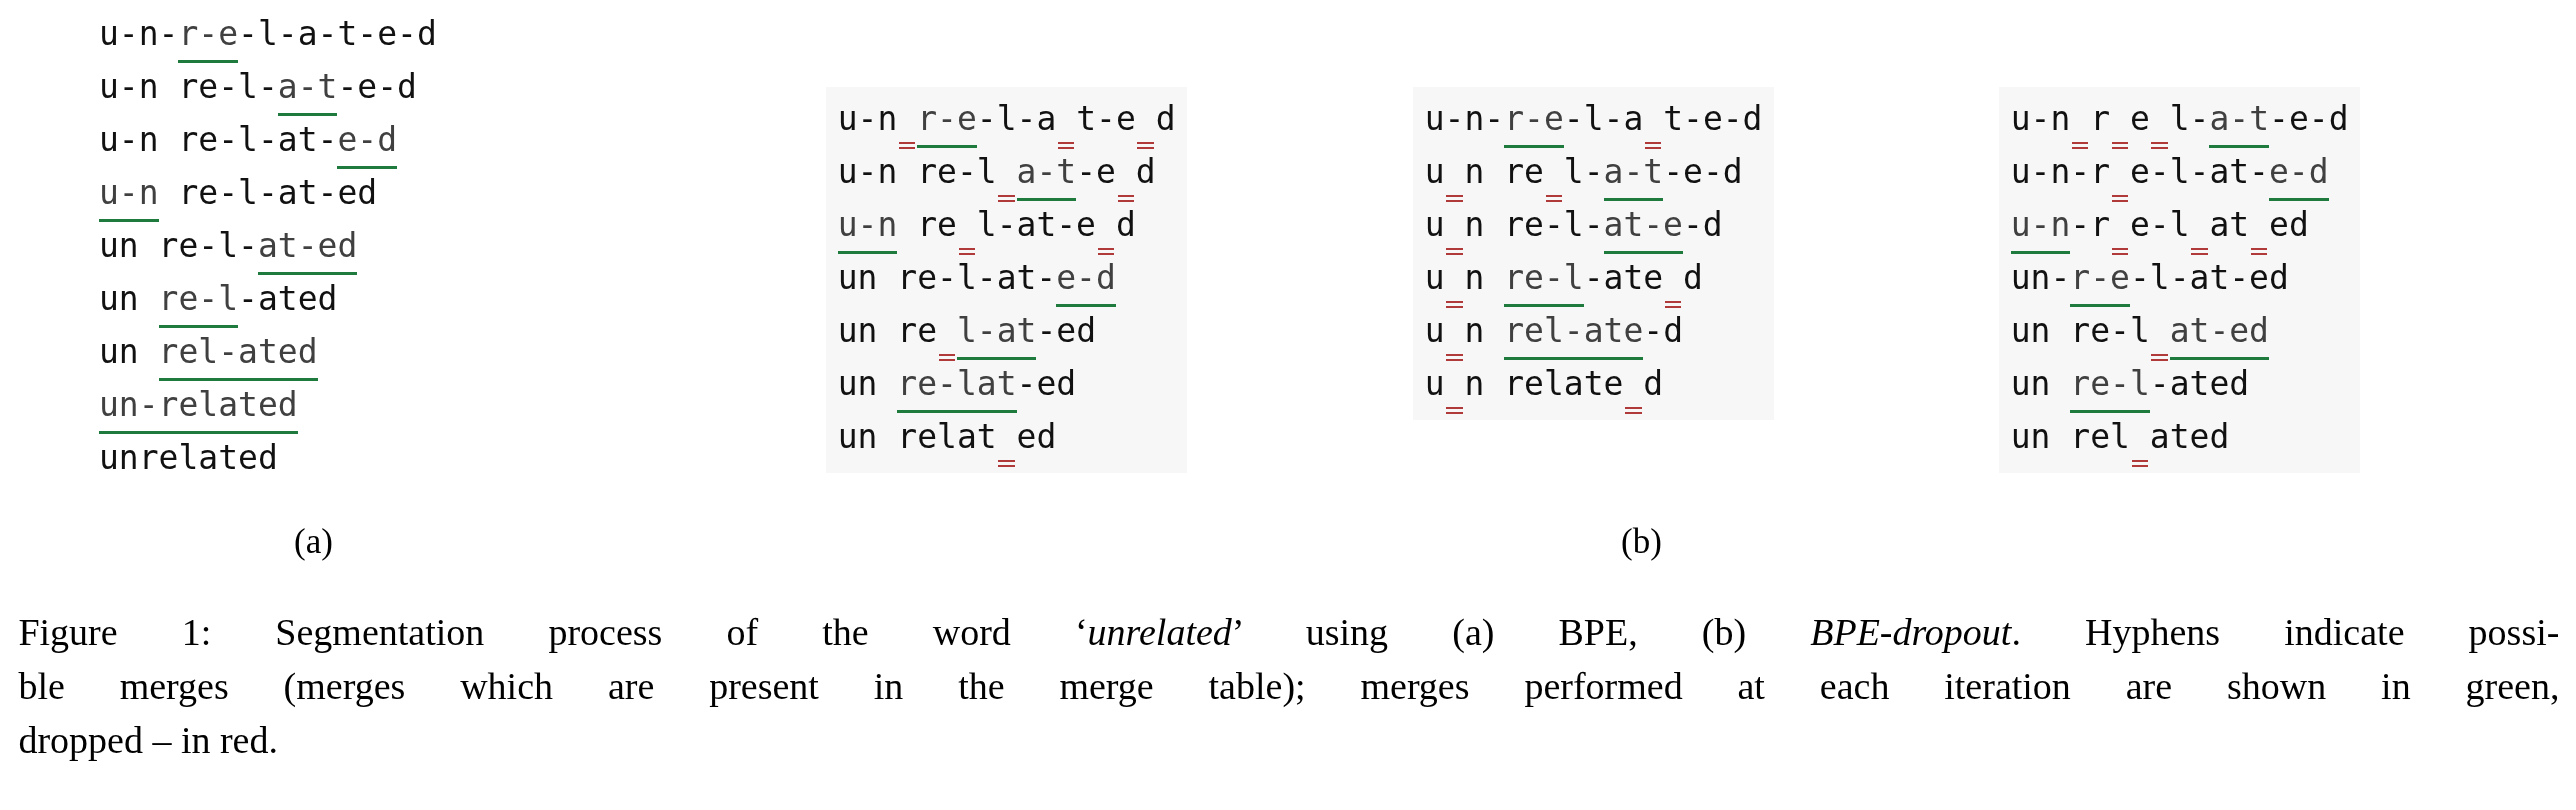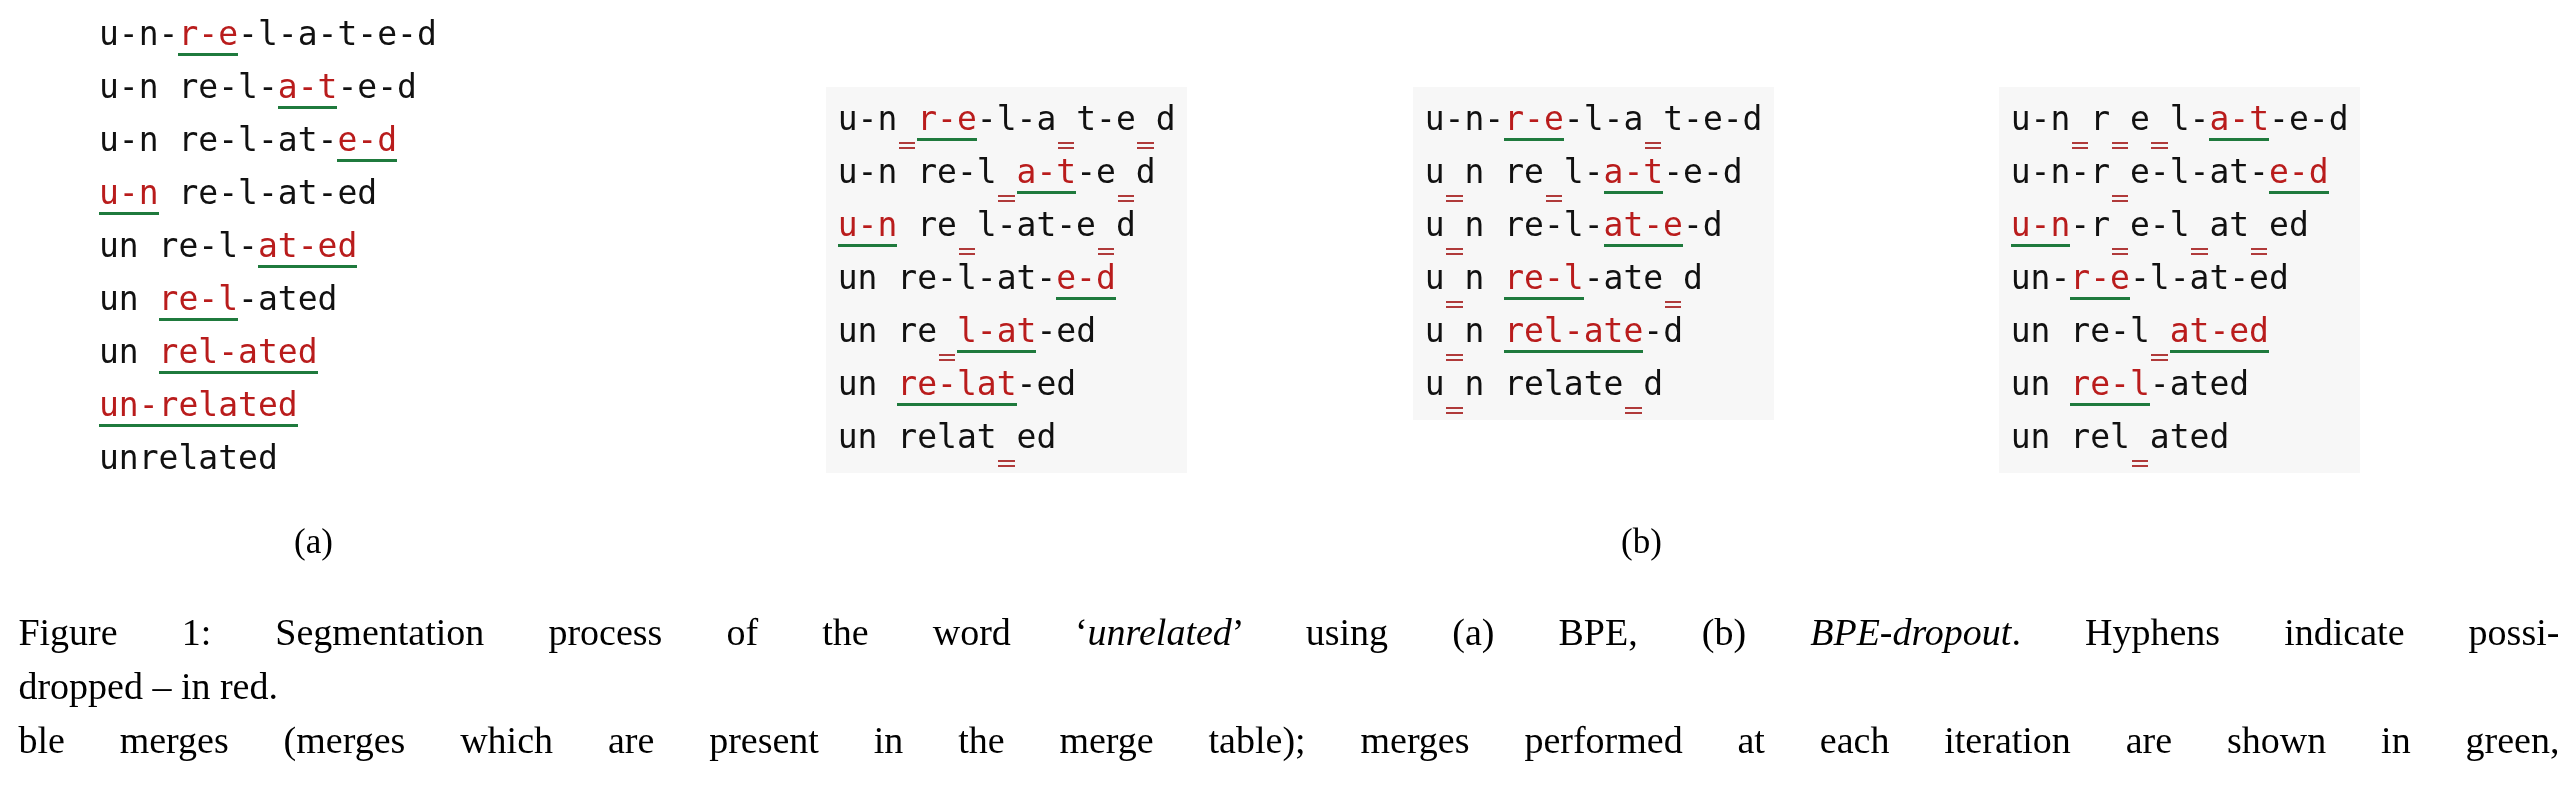--- a/index.html
+++ b/index.html
@@ -62,23 +62,23 @@
   .panel-b3 { left: 1999px; }
 
   .row {
     height: 53px;
     white-space: pre;
   }
 
   
   .seg { }
   .green-u {
-    color: #b91c1c;
+    color: #404040;
     border-bottom: 3.3px solid #1f7a3d;
-    padding-bottom: 0;
+    padding-bottom: 7px;
   }
 
   
   .drop {
     position: relative;
     display: inline-block;
     color: transparent;
   }
   .drop::after {
     content: "";
@@ -136,18 +136,18 @@
 
     <div class="panel panel-b panel-b3" id="panel-b3"><div class="row"><span class="seg">u-n</span><span class="seg drop">_</span><span class="seg">r</span><span class="seg drop">_</span><span class="seg">e</span><span class="seg drop">_</span><span class="seg">l-</span><span class="seg green-u">a-t</span><span class="seg">-e-d</span></div><div class="row"><span class="seg">u-n-r</span><span class="seg drop">_</span><span class="seg">e-l-at-</span><span class="seg green-u">e-d</span></div><div class="row"><span class="seg green-u">u-n</span><span class="seg">-r</span><span class="seg drop">_</span><span class="seg">e-l</span><span class="seg drop">_</span><span class="seg">at</span><span class="seg drop">_</span><span class="seg">ed</span></div><div class="row"><span class="seg">un-</span><span class="seg green-u">r-e</span><span class="seg">-l-at-ed</span></div><div class="row"><span class="seg">un re-l</span><span class="seg drop">_</span><span class="seg green-u">at-ed</span></div><div class="row"><span class="seg">un </span><span class="seg green-u">re-l</span><span class="seg">-ated</span></div><div class="row"><span class="seg">un rel</span><span class="seg drop">_</span><span class="seg">ated</span></div></div>
   </div>
 
   <div class="sublabel sublabel-a">(a)</div>
 
   <div class="sublabel sublabel-b">(b)</div>
 
   <div class="caption">
     <span class="caption-line j"><span>Figure 1: Segmentation process of the word ‘</span><span class="it">unrelated</span><span>’ using (a) BPE, (b) </span><span class="it">BPE-dropout</span><span>. Hyphens indicate possi-</span></span>
+    <span class="caption-line j">ble merges (merges which are present in the merge table); merges performed at each iteration are shown in green,</span>
     <span class="caption-line">dropped – in red.</span>
-    <span class="caption-line j">ble merges (merges which are present in the merge table); merges performed at each iteration are shown in green,</span>
   </div>
 
 </div>
 
 
 </body></html>

